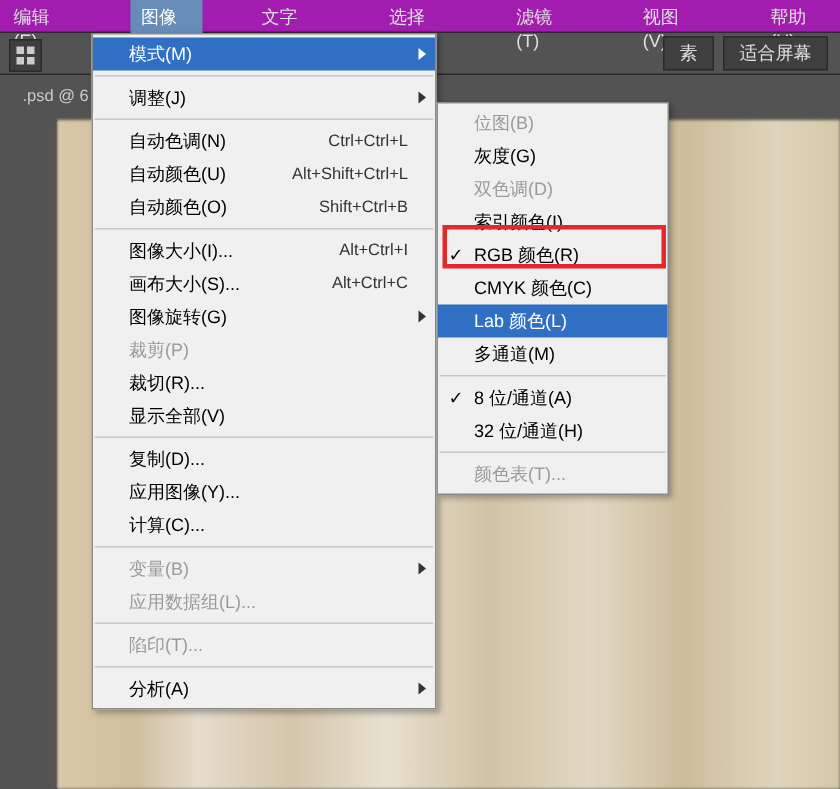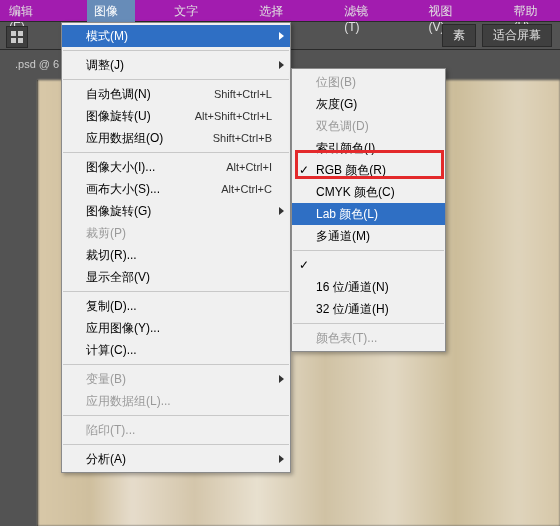--- a/index.html
+++ b/index.html
@@ -166,28 +166,28 @@
       <span class="sub-arrow"></span>
     </div>
     <div class="menu-sep"></div>
     <div class="menu-row">
       <span class="menu-label">调整(J)</span>
       <span class="sub-arrow"></span>
     </div>
     <div class="menu-sep"></div>
     <div class="menu-row">
       <span class="menu-label">自动色调(N)</span>
-      <span class="menu-shortcut">Shift+Ctrl+L</span>
-    </div>
-    <div class="menu-row">
-      <span class="menu-label">图像旋转(U)</span>
+      <span class="menu-shortcut">Ctrl+Ctrl+L</span>
+    </div>
+    <div class="menu-row">
+      <span class="menu-label">自动颜色(U)</span>
       <span class="menu-shortcut">Alt+Shift+Ctrl+L</span>
     </div>
     <div class="menu-row">
-      <span class="menu-label">应用数据组(O)</span>
+      <span class="menu-label">自动颜色(O)</span>
       <span class="menu-shortcut">Shift+Ctrl+B</span>
     </div>
     <div class="menu-sep"></div>
     <div class="menu-row">
       <span class="menu-label">图像大小(I)...</span>
       <span class="menu-shortcut">Alt+Ctrl+I</span>
     </div>
     <div class="menu-row">
       <span class="menu-label">画布大小(S)...</span>
       <span class="menu-shortcut">Alt+Ctrl+C</span>
@@ -255,23 +255,21 @@
     </div>
     <div class="menu-row highlight">
       <span class="menu-label">Lab 颜色(L)</span>
     </div>
     <div class="menu-row">
       <span class="menu-label">多通道(M)</span>
     </div>
     <div class="menu-sep"></div>
     <div class="menu-row">
       <span class="check">✓</span>
-    </div>
-    <div class="menu-row">
-      <span class="menu-label">16 位/通道(N)</span>
+      <span class="menu-label">8 位/通道(A)</span>
     </div>
     <div class="menu-row">
       <span class="menu-label">32 位/通道(H)</span>
     </div>
     <div class="menu-sep"></div>
     <div class="menu-row disabled">
       <span class="menu-label">颜色表(T)...</span>
     </div>
   </div>
 <div class="red-box" id="red-highlight"></div>

